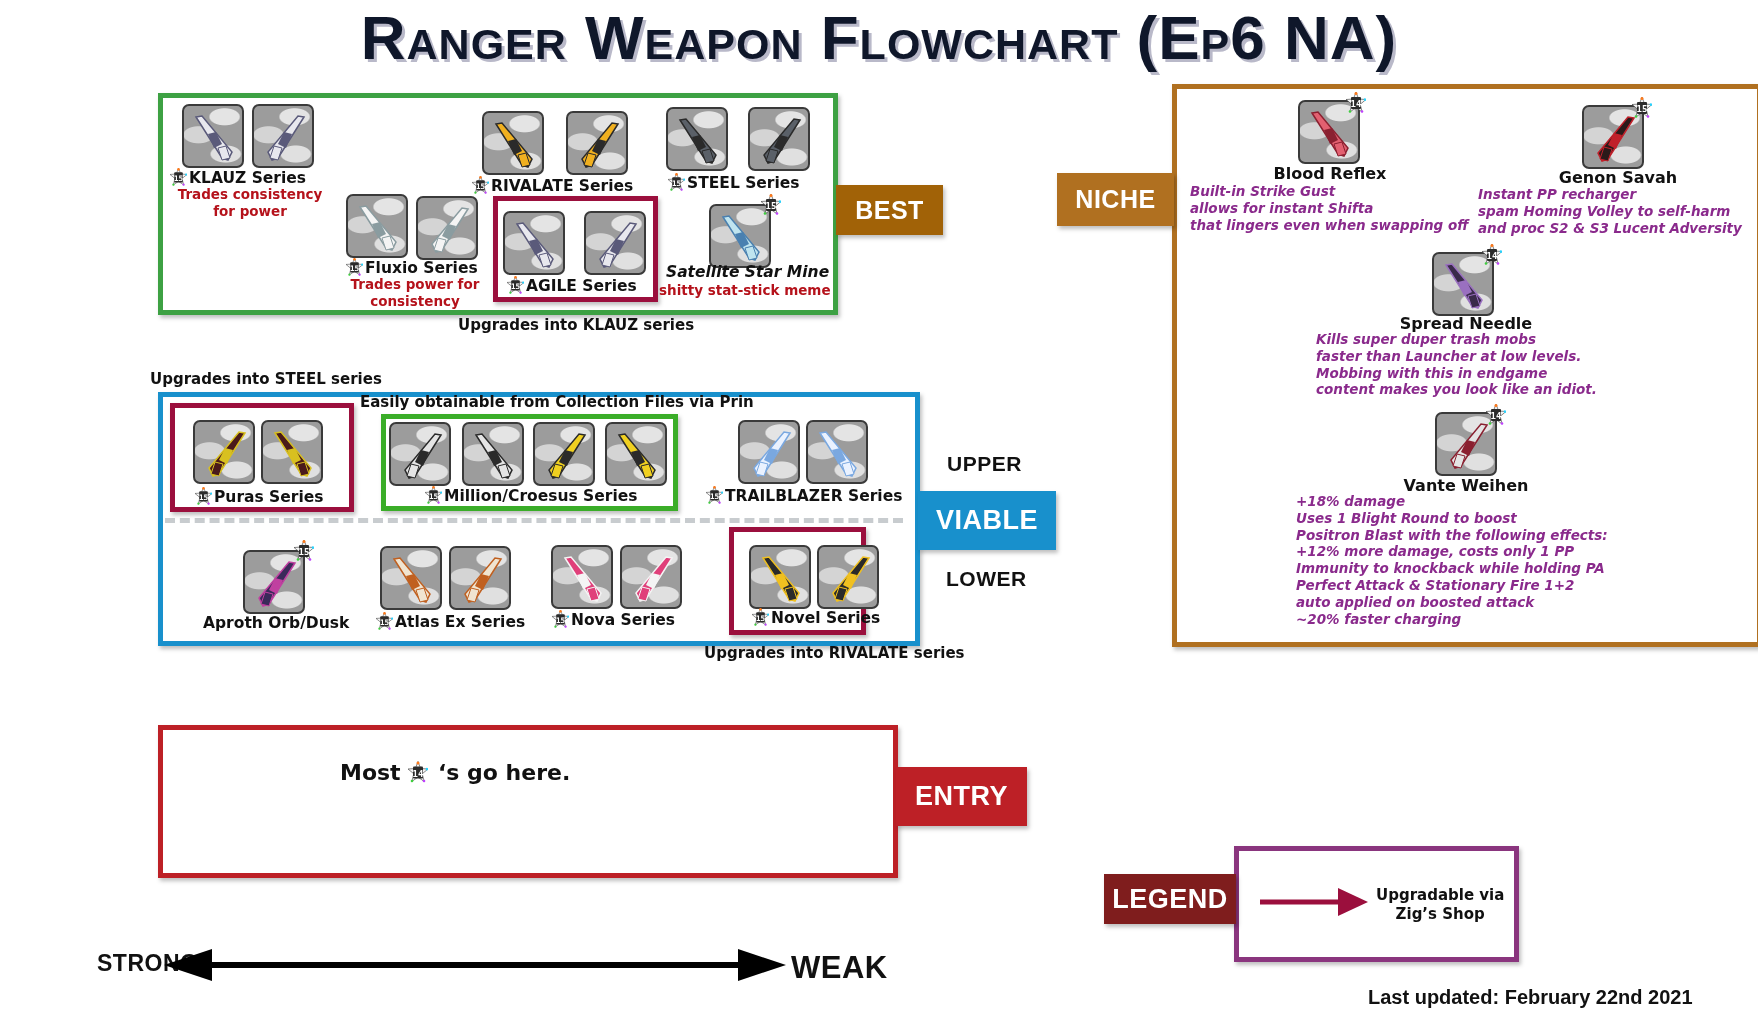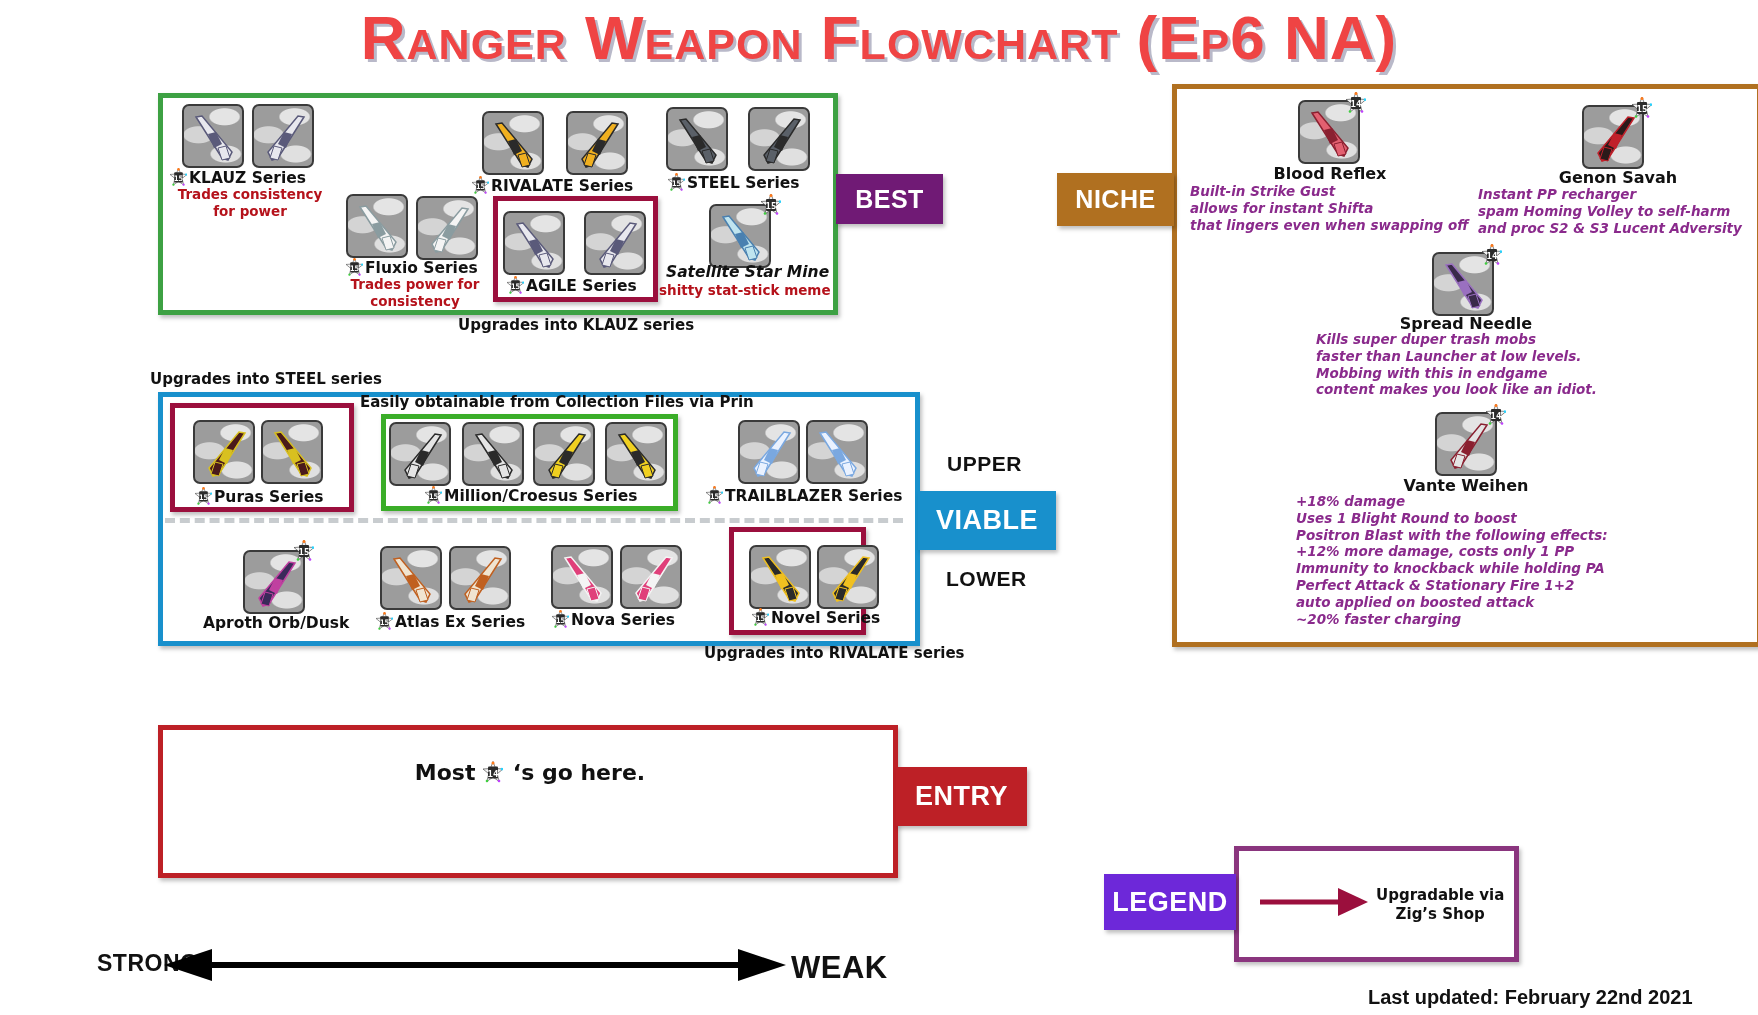--- a/index.html
+++ b/index.html
@@ -3,21 +3,21 @@
 <meta charset="utf-8">
 <style>
   * { box-sizing: border-box; margin: 0; padding: 0; }
   html, body { width: 1758px; height: 1015px; background: #ffffff; overflow: hidden; }
   body { position: relative; font-family: "DejaVu Sans", sans-serif; color: #111; }
   .abs { position: absolute; }
 
   .title {
     left: 0; top: 2px; width: 1758px; text-align: center;
     font-family: "Liberation Sans", sans-serif; font-weight: 700; font-size: 62px;
-    color: #ef4444; letter-spacing: 1px;
+    color: #0f172a; letter-spacing: 1px;
     text-shadow: 3px 3px 0 #b9b9c9;
     font-variant: small-caps;
   }
 
   .box { position: absolute; border-style: solid; background: #fff; box-shadow: 2px 3px 4px rgba(0,0,0,0.25); }
   .tag {
     position: absolute; color: #fff; font-family: "Liberation Sans", sans-serif; font-weight: 700;
     font-size: 25px; display: flex; align-items: center; justify-content: center; letter-spacing: 0.5px;
     box-shadow: 2px 3px 4px rgba(0,0,0,0.25);
   }
@@ -57,33 +57,33 @@
   }
   .niche-desc {
     position: absolute; font-family: "DejaVu Sans", sans-serif; font-weight: 700; font-style: italic; font-size: 13.5px;
     color: #8a2a8c; text-align: left; line-height: 16.8px; white-space: nowrap;
   }
   .side-word {
     position: absolute; font-family: "Liberation Sans", sans-serif; font-weight: 700; font-size: 21px; color: #111; letter-spacing: 0.5px;
   }
   .entry-text {
     position: absolute; font-family: "DejaVu Sans", sans-serif; font-weight: 600; font-size: 22px; color: #111;
-    text-align: center; line-height: 29px;
+    text-align: left; line-height: 29px;
   }
   .dash-line {
     position: absolute; height: 0; border-top: 5px dashed #c8cccf;
   }
 </style>
 </head>
 <body>
 
 <div class="abs title">Ranger Weapon Flowchart (Ep6 NA)</div>
 
 <div class="box" style="left:158px; top:93px; width:680px; height:222px; border-width:5px; border-color:#3da143;"></div>
-<div class="tag" style="left:836px; top:174px; width:107px; height:50px; background:#701a75;">BEST</div>
+<div class="tag" style="left:836px; top:185px; width:107px; height:50px; background:#a16207;">BEST</div>
 
 <div class="thumb" style="left:182px; top:104px;">
     <svg class="wpn" viewBox="0 0 46 48">
     <g transform="">
       <polygon points="4,3 10,2 40,38 36,46 30,44" fill="#e8e8ee" stroke="#5a5a7a" stroke-width="1.5"></polygon>
       <polygon points="16,20 24,18 30,30 22,34" fill="#5a5a7a"></polygon>
       <polygon points="26,34 34,32 38,44 30,46" fill="#e8e8ee" stroke="#5a5a7a" stroke-width="1"></polygon>
     </g>
   </svg>
   </div>
@@ -623,21 +623,21 @@
 
 <div class="side-word" style="left:97px; top:950px; font-size:23px;">STRONG</div>
 <svg class="abs" style="left:150px; top:945px;" width="640" height="40" viewBox="0 0 640 40">
   <line x1="60" y1="20" x2="590" y2="20" stroke="#000" stroke-width="6"></line>
   <polygon points="62,4 62,36 14,20" fill="#000"></polygon>
   <polygon points="588,4 588,36 636,20" fill="#000"></polygon>
 </svg>
 <div class="side-word" style="left:791px; top:950px; font-size:31px;">WEAK</div>
 
 <div class="box" style="left:1234px; top:846px; width:285px; height:116px; border-width:5px; border-color:#8a357e;"></div>
-<div class="tag" style="left:1104px; top:874px; width:132px; height:56px; background:#6d28d9; font-size:27px;">LEGEND</div>
+<div class="tag" style="left:1104px; top:874px; width:132px; height:50px; background:#7f1d1d; font-size:27px;">LEGEND</div>
 <svg class="abs" style="left:1258px; top:888px;" width="112" height="28" viewBox="0 0 112 28">
   <line x1="2" y1="14" x2="82" y2="14" stroke="#9b0f3d" stroke-width="5"></line>
   <polygon points="80,0 80,28 110,14" fill="#9b0f3d"></polygon>
 </svg>
 <div class="cap" style="left:1376px; top:886px; text-align:center; font-size:15px; line-height:19px;">
   <div>Upgradable via</div>
     <div>Zig’s Shop</div>
 </div>
 
 <div class="abs" style="left:1368px; top:986px; font-family:'Liberation Sans', sans-serif; font-weight:700; font-size:20px; color:#111; white-space:nowrap;">Last updated: February 22nd 2021</div>

